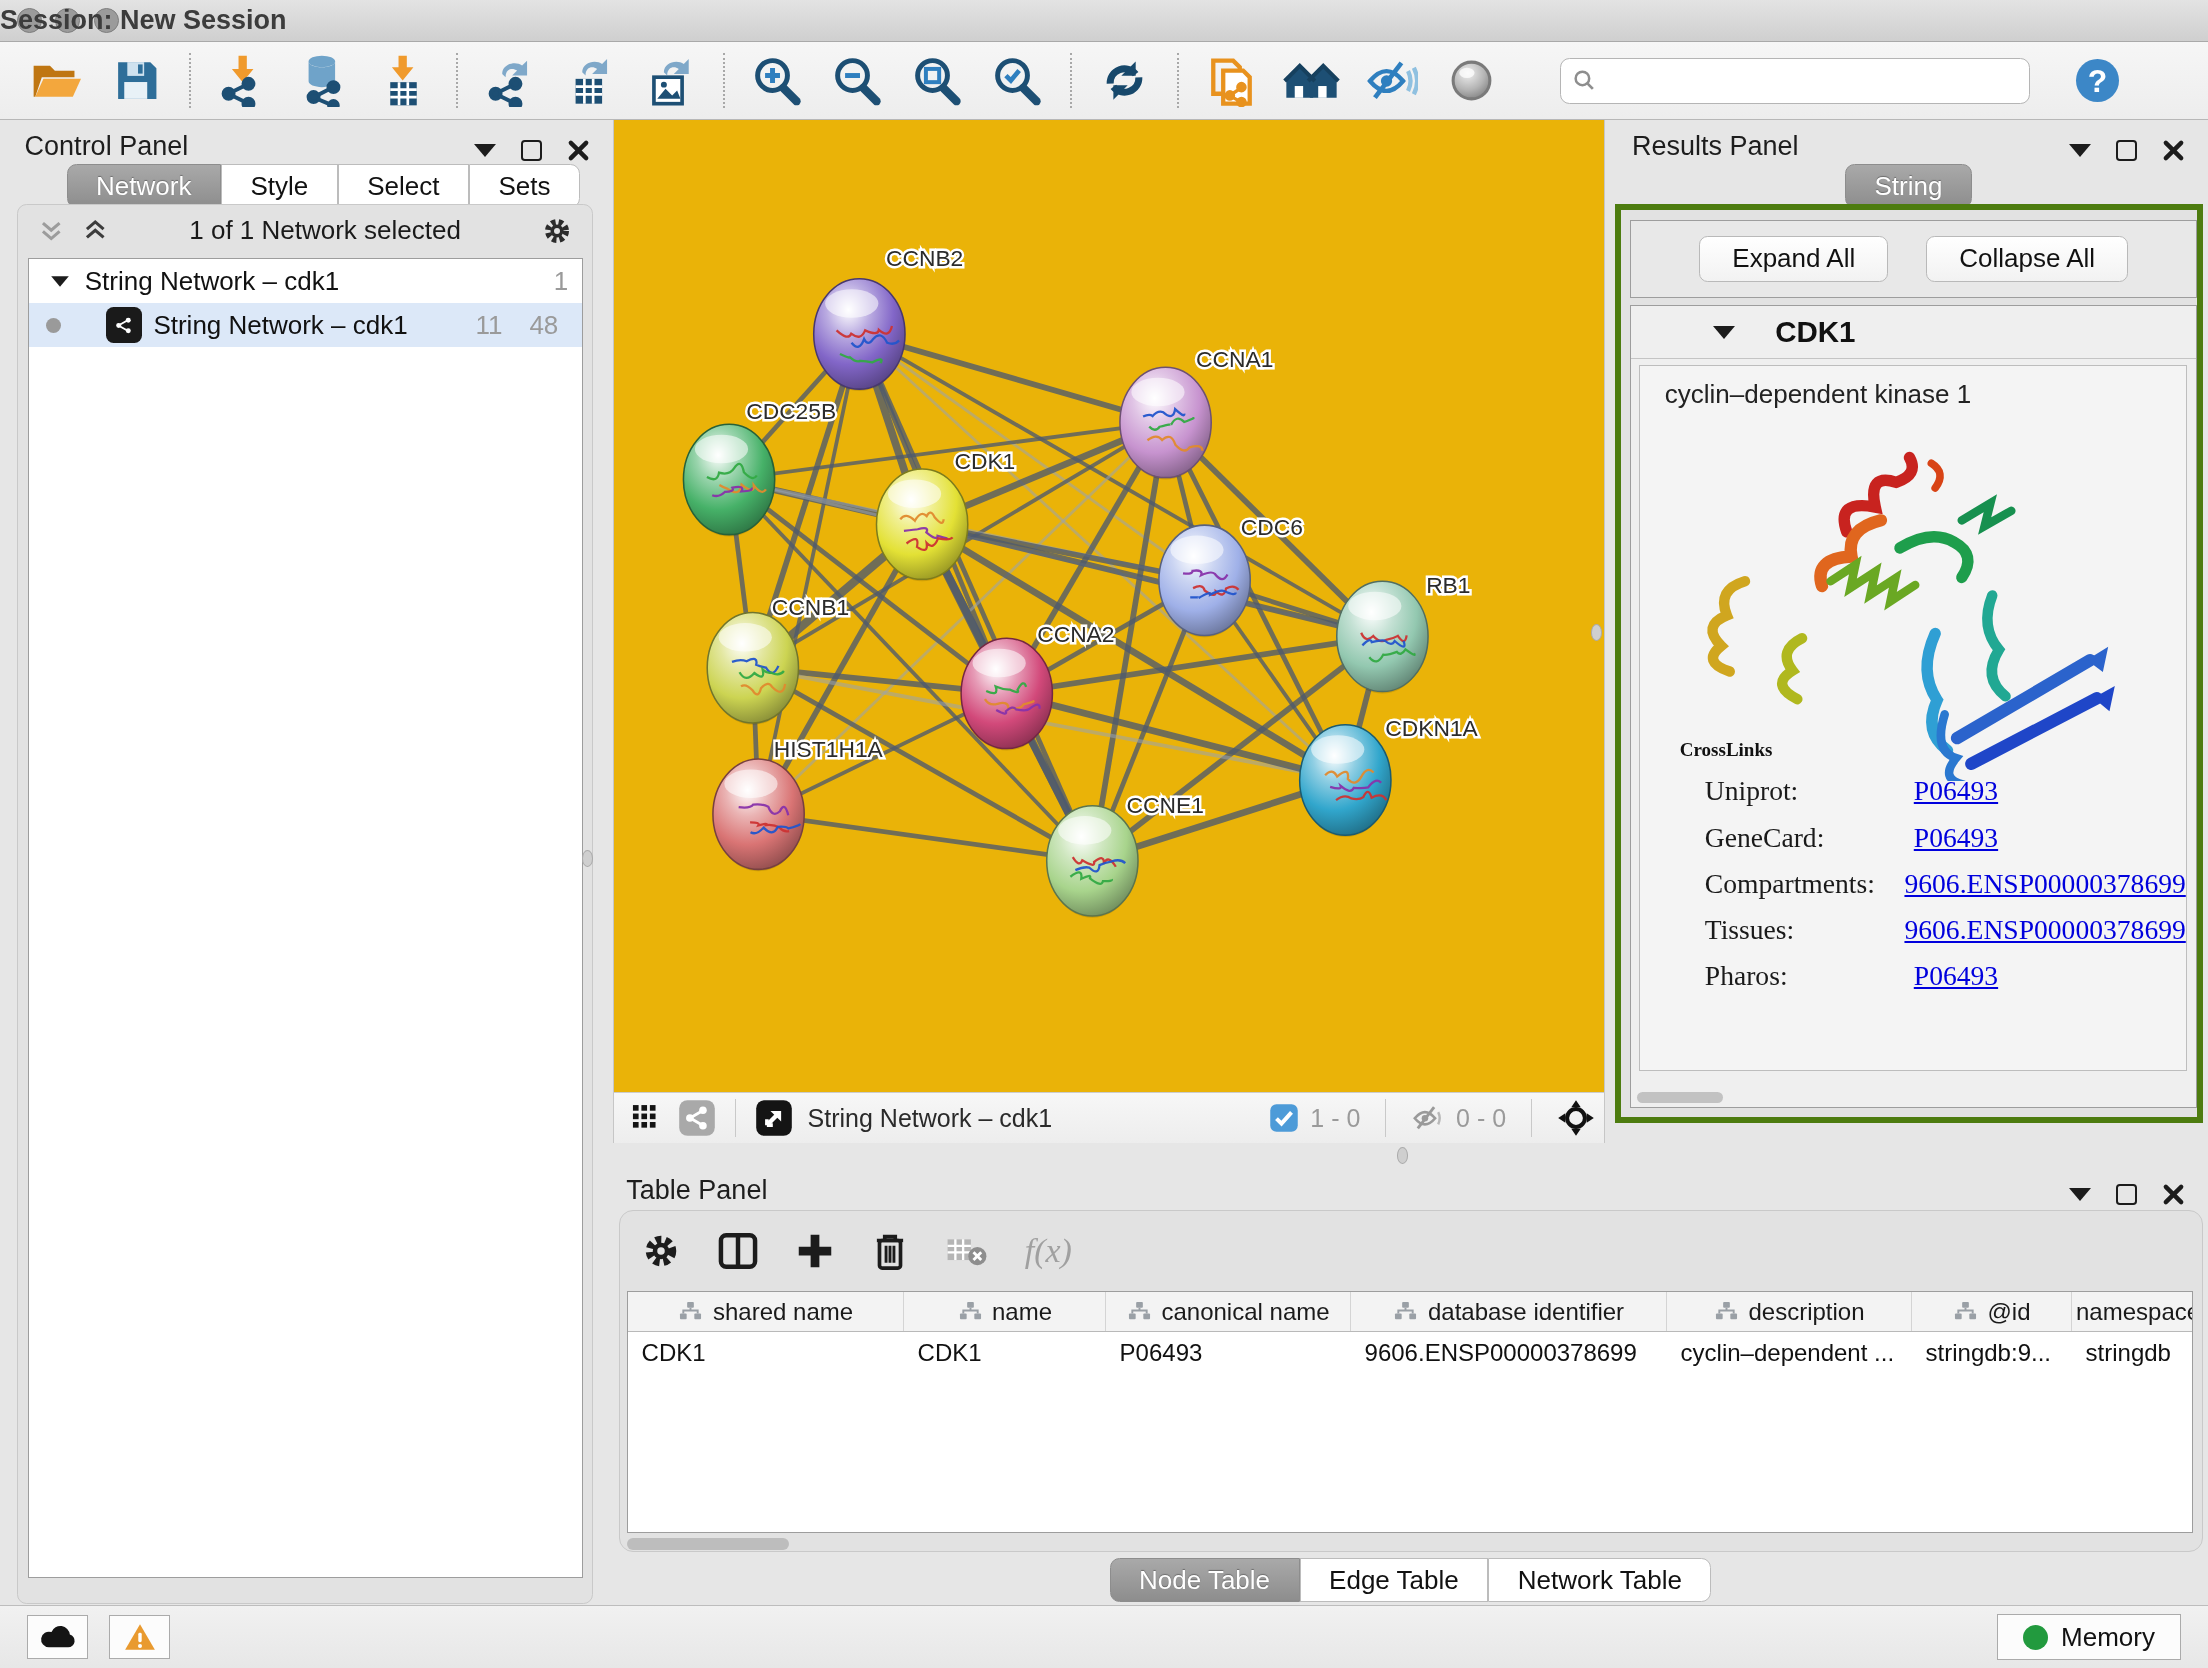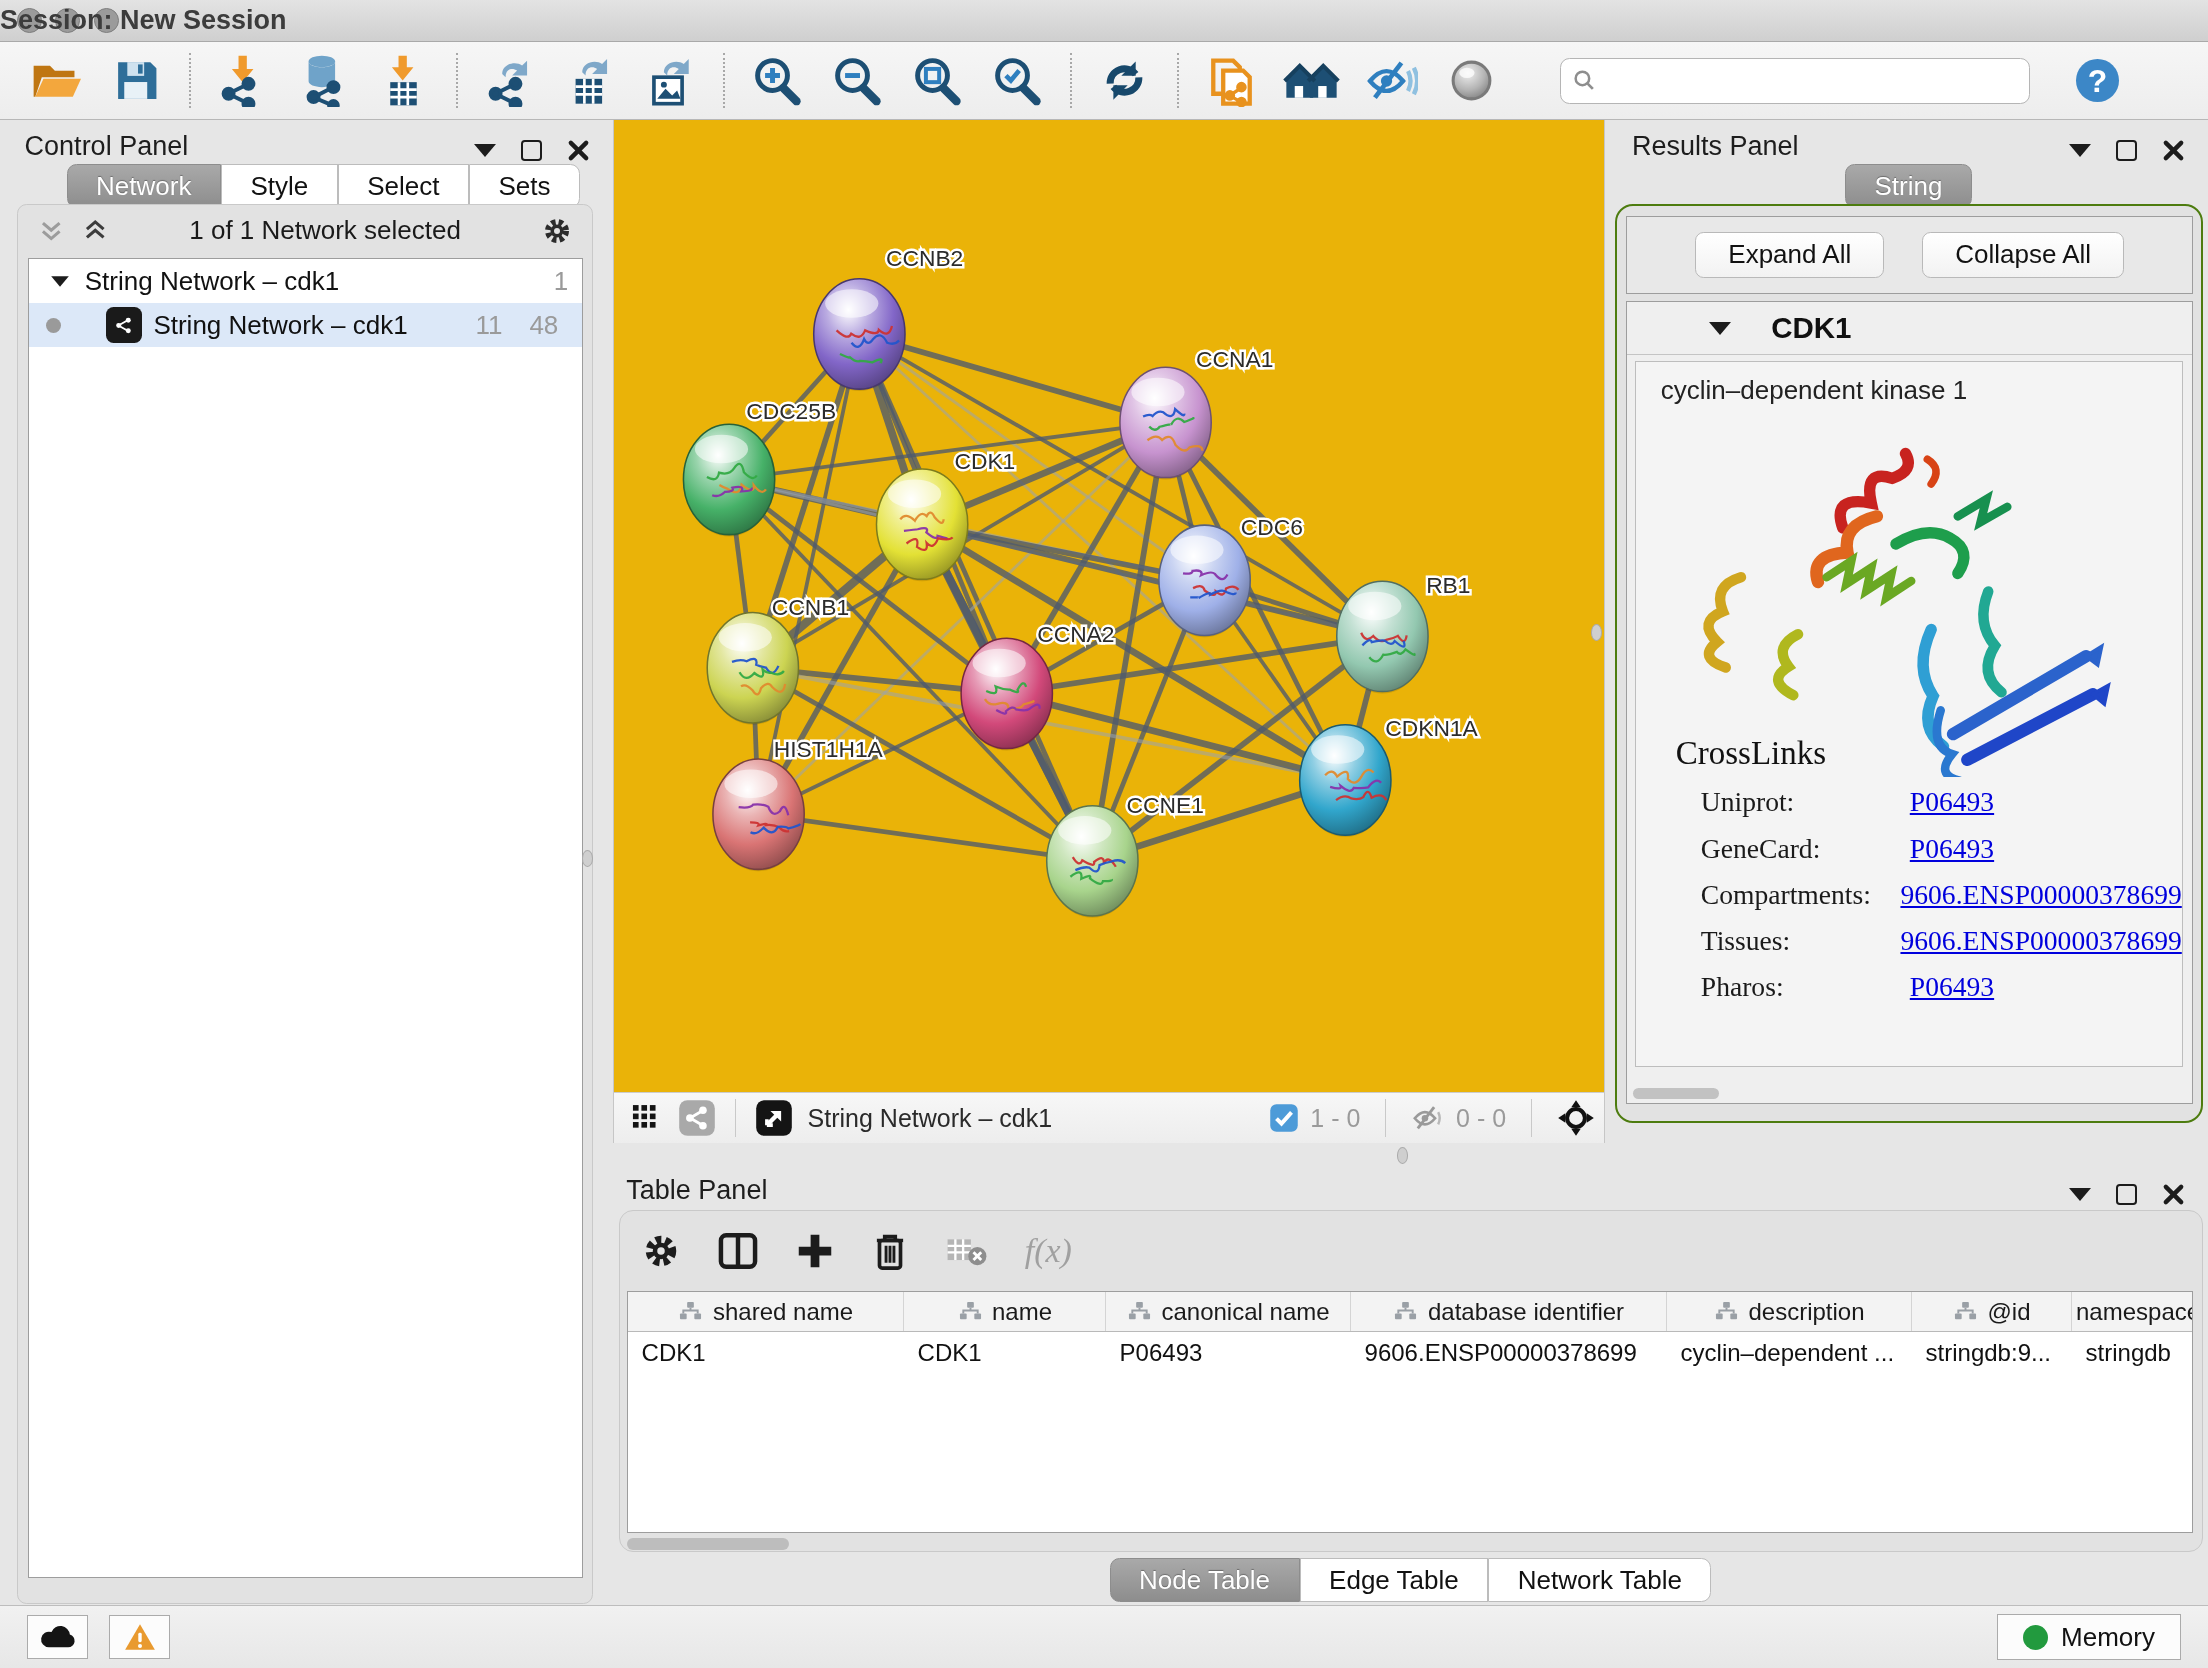--- a/index.html
+++ b/index.html
@@ -62,31 +62,31 @@
      display:flex; align-items:center; padding:0 9.5px; font-size:25px; color:#2a2a2a; }
   .nb-sep { width:0; border-left:1px solid #c9c9c9; height:38px; margin:0 13.3px; }
   .nb-title { margin-left:9.5px; }
   .nb-right { margin-left:auto; display:flex; align-items:center; gap:11.4px; color:#9a9a9a; }
   .net-strip { left:613px; top:1143px; width:992px; height:25px; background:#e6e6e6; }
   .splitter-dot { position:absolute; width:11.4px; height:17px; background:#cfcfcf; border:1px solid #aaa; border-radius:50%; }
 
   
   .results-panel { left:1609px; top:122px; width:599px; height:1046px; }
   .rp-box { position:absolute; left:5.7px; top:82px; width:588px; height:919px; background:#e2e2e2;
-    border:2px solid #4d7c0f; border-radius:18px; }
+    border:6px solid #4d7c0f; border-radius:0; }
   .rp-topbox { position:absolute; left:9.5px; top:9.5px; width:567px; height:78px; background:#e8e8e8; border:1.9px solid #9d9d9d; display:flex; align-items:center; justify-content:center; gap:38px; }
   .rp-btn { height:46px; padding:0 32px; background:linear-gradient(#ffffff,#f2f2f2); border:1px solid #b9b9b9;
     border-radius:8.6px; font-size:26px; color:#111; display:flex; align-items:center; }
   .rp-content { position:absolute; left:9.5px; top:95px; width:567px; height:803px; background:#efefef; border:1.9px solid #9d9d9d; }
   .rp-gene-row { height:53px; display:flex; align-items:center; padding-left:72px; border-bottom:1px solid #c4c4c4; }
   .rp-gene { font-size:29.5px; font-weight:bold; color:#111; margin-left:72px; }
   .rp-inner { position:absolute; left:7.6px; top:59px; width:548px; height:706px; background:#f4f4f4; border:1px solid #bdbdbd; }
   .rp-desc { font-size:26px; color:#222; padding:13.3px 0 0 25px; }
   .crosslinks { font-family:"Liberation Serif", serif; position:absolute; left:0px; top:373px; width:100%; }
-  .cl-head { font-size:33px; font-weight:normal; color:#111; padding-left:40px; }
+  .cl-head { font-size:19px; font-weight:bold; color:#111; padding-left:40px; }
   .cl-row { display:flex; font-size:27.6px; margin-top:14.3px; padding-left:65px; }
   .cl-label { width:209px; color:#1a1a1a; }
   .cl-link { color:#0000dd; text-decoration:underline; }
   .rp-hscroll { position:absolute; left:5.7px; bottom:3.8px; width:86px; height:11.4px; background:#c2c2c2; border-radius:5.7px; }
 
   
   .table-panel { left:613px; top:1168px; width:1595px; height:438px; }
   .tp-box { position:absolute; left:5.7px; top:42px; width:1584px; height:342px; background:#e2e2e2; border:1px solid #c9c9c9; border-radius:14px; }
   .tp-toolbar { position:absolute; left:21px; top:9.5px; height:61px; display:flex; align-items:center; gap:36px; }
   .fx { font-family:"Liberation Serif", serif; font-style:italic; font-size:34px; color:#a0a0a0; }

